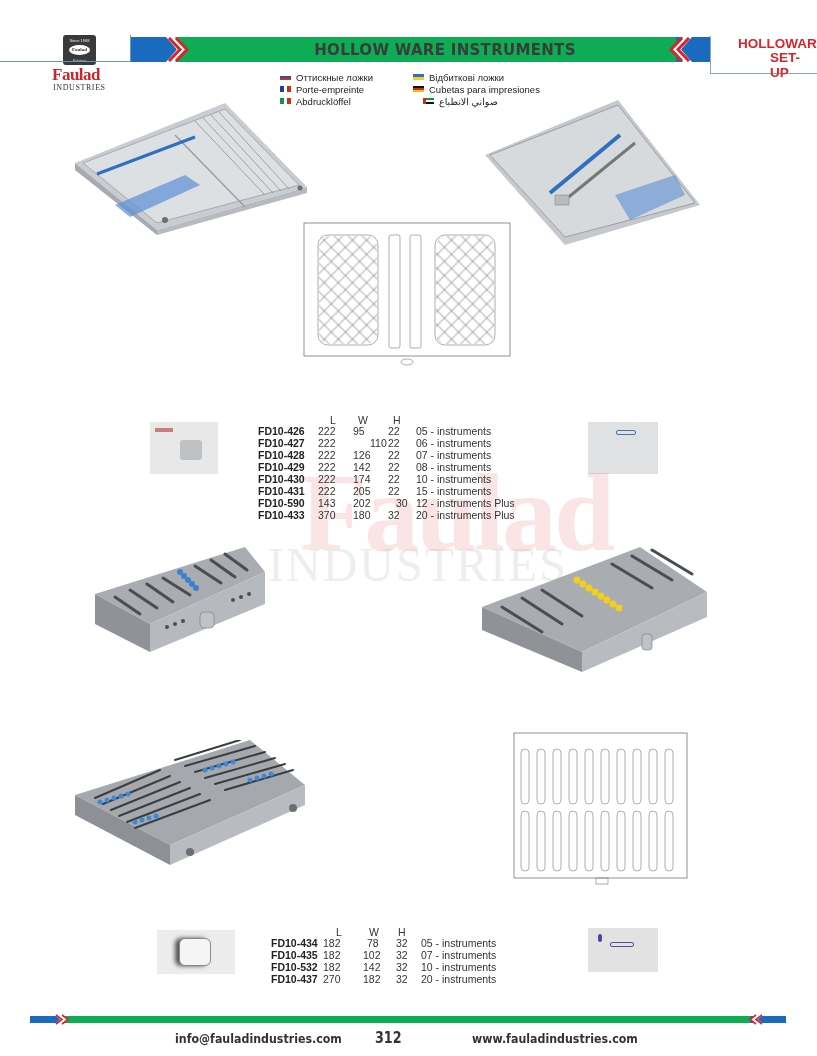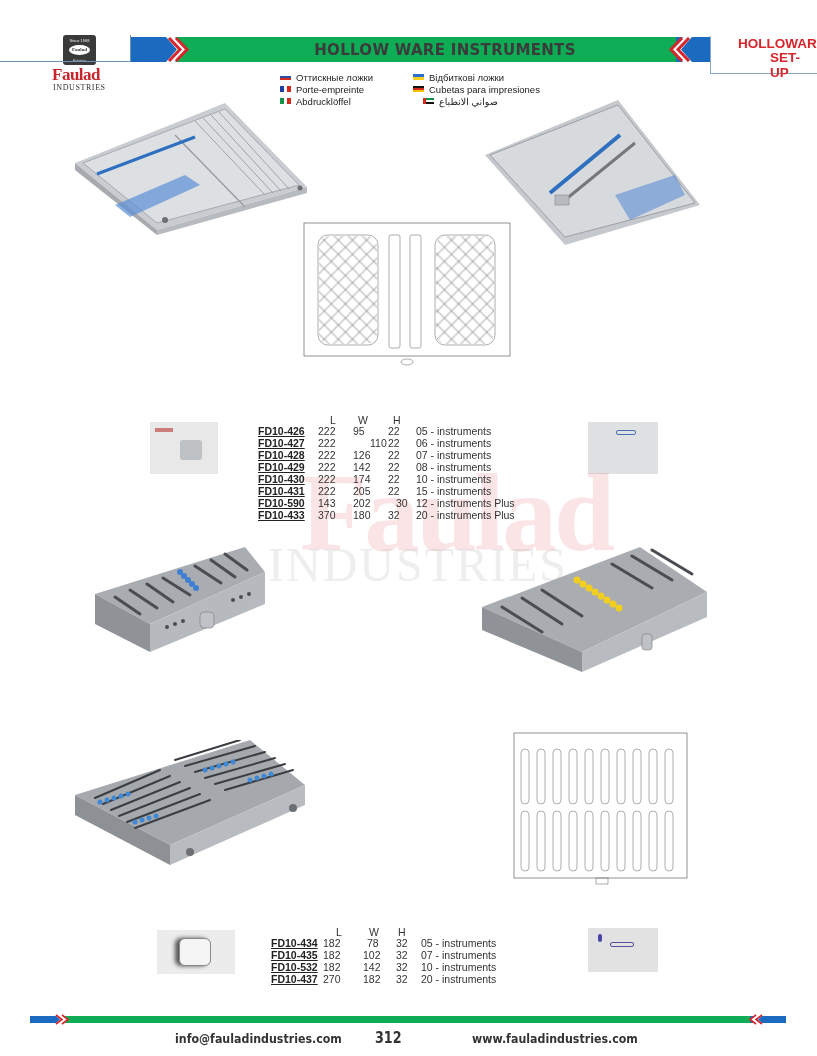--- a/index.html
+++ b/index.html
@@ -32,21 +32,21 @@
   .lang { position: absolute; white-space: nowrap; height: 12px; line-height: 12px; }
   .flag { display: inline-block; width: 11px; height: 6px; margin-right: 5px; vertical-align: 1px; }
 
   
   .photo { position: absolute; }
   .thumb { position: absolute; background: #e6e6e6; overflow: hidden; }
 
   
   .spec { position: absolute; font-size: 10.5px; color: #333; }
   .spec .row { position: absolute; white-space: nowrap; height: 12px; line-height: 12px; }
-  .spec .code { position: absolute; left: 0; font-weight: bold; color: #222; text-decoration: underline; }
+  .spec .code { position: absolute; left: 0; font-weight: bold; color: #222; }
   .spec .c { position: absolute; }
 
   .watermark1 { position: absolute; left: 300px; top: 450px; font-family: "Liberation Serif", serif; font-weight: bold; font-size: 110px; color: rgba(214,37,43,0.12); letter-spacing: -3px; }
   .watermark2 { position: absolute; left: 268px; top: 537px; font-family: "Liberation Serif", serif; font-size: 48px; color: rgba(120,120,120,0.13); letter-spacing: 2px; }
 
   
   .foot-band { position: absolute; top: 1016px; height: 7px; }
   .foot-text { position: absolute; top: 1031px; font-family: "DejaVu Sans", sans-serif; font-weight: bold; font-size: 13px; color: #333; transform: scaleX(0.85); transform-origin: left; }
 </style>
 </head>

